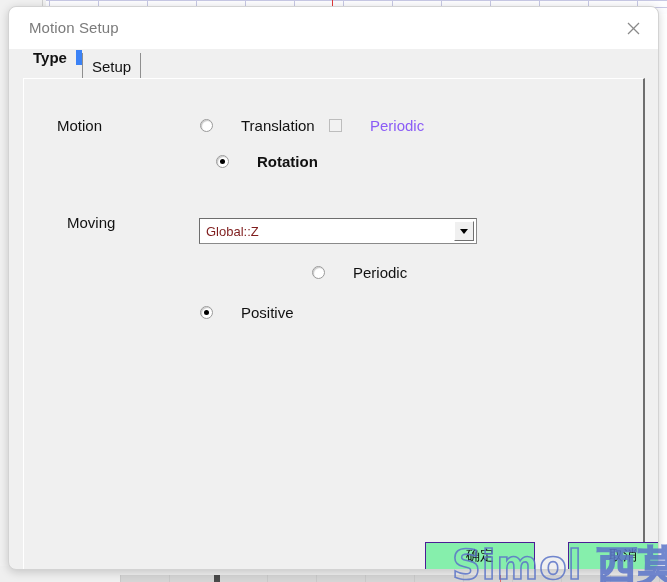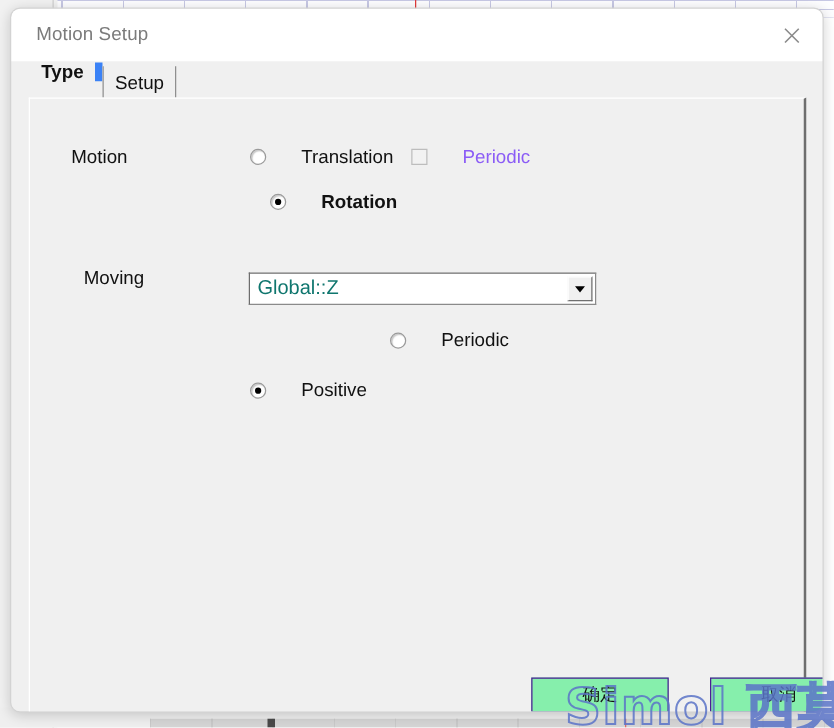--- a/index.html
+++ b/index.html
@@ -234,22 +234,22 @@
     background: #ffffff;
     box-sizing: border-box;
     border: 1px solid #8a8a8a;
     border-top-color: #6d6d6d;
     border-left-color: #6d6d6d;
     display: flex;
     align-items: center;
     cursor: default;
   }
   #combo-value {
-    font-size: 16px;
-    color: #0f766e;
+    font-size: 13px;
+    color: #7f1d1d;
     margin-left: 6px;
     flex: 1 1 auto;
     white-space: nowrap;
     overflow: hidden;
   }
   #combo-arrow {
     width: 20px;
     height: 20px;
     margin-right: 2px;
     background: #f0f0f0;

